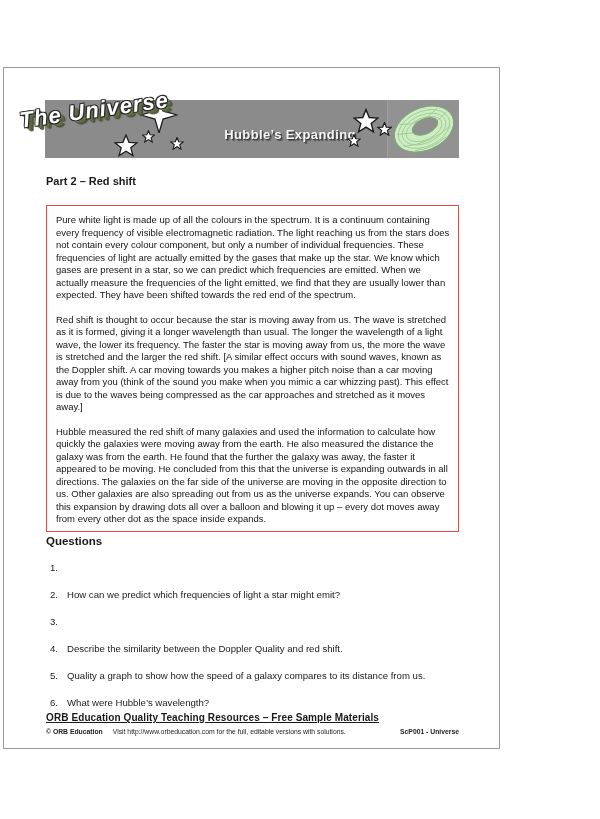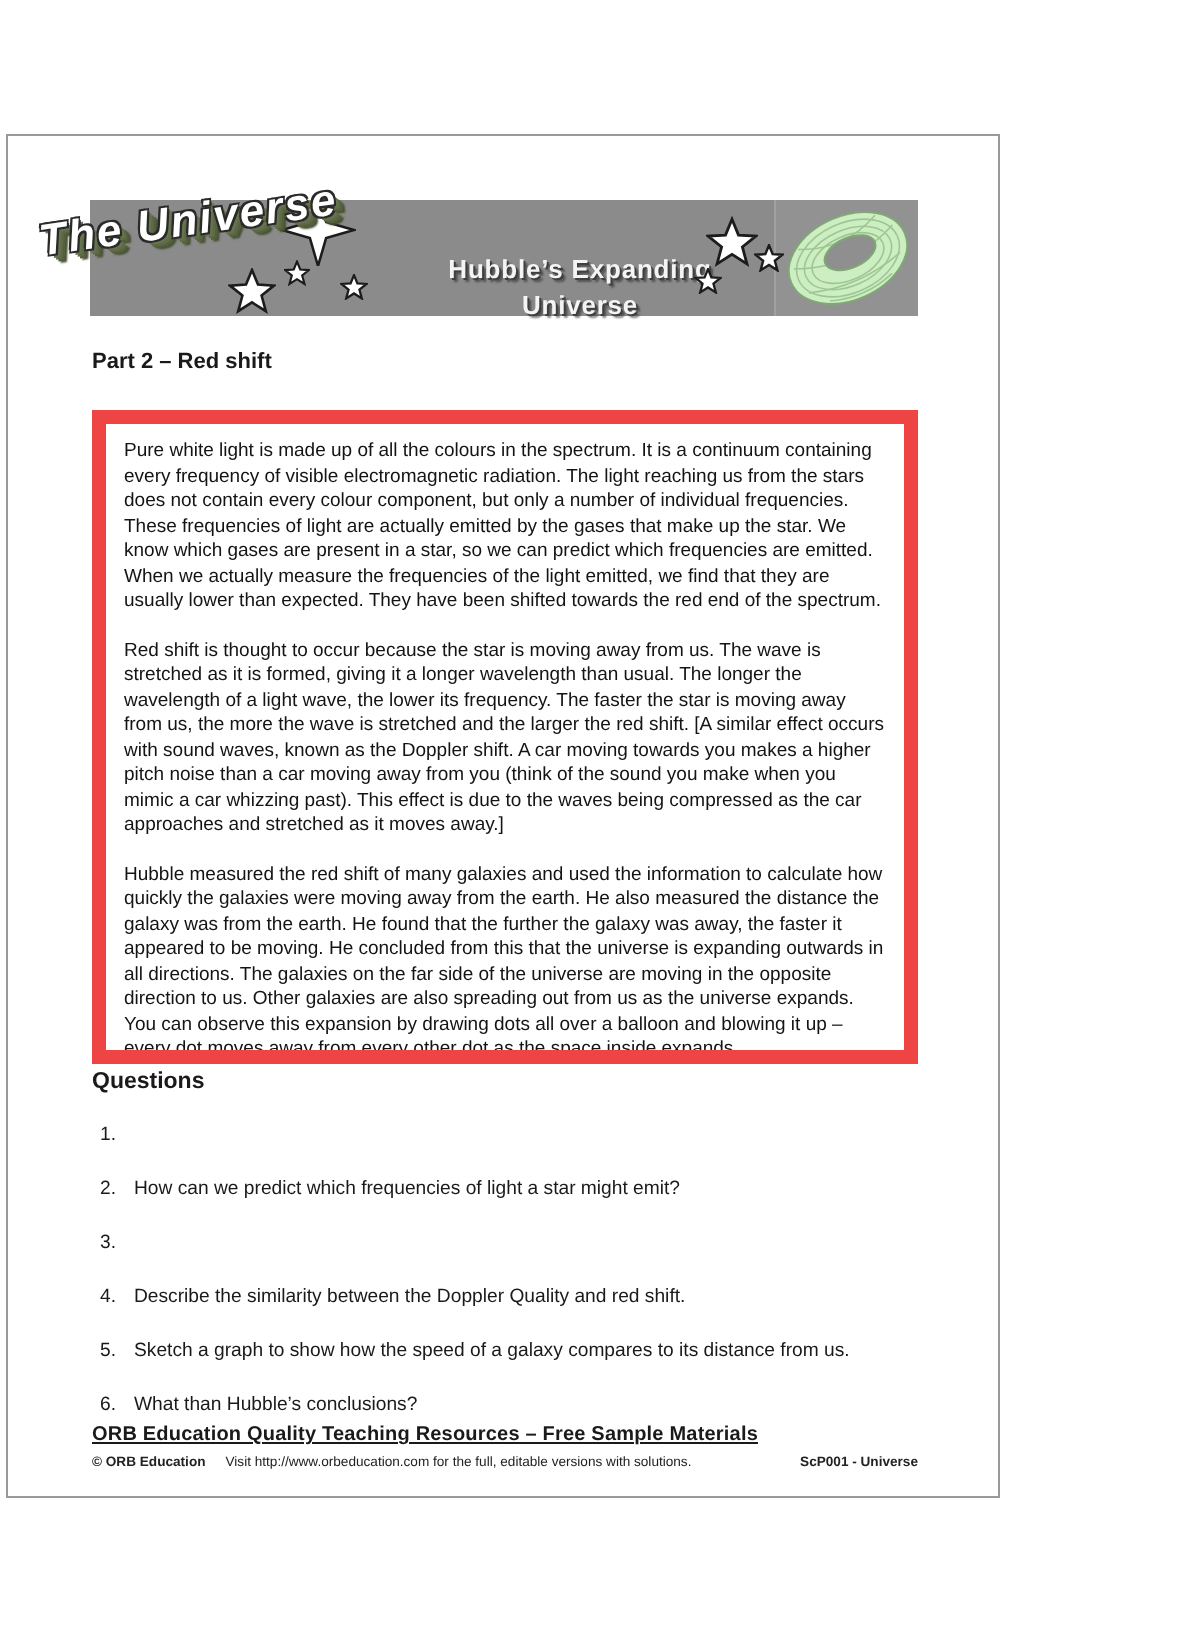--- a/index.html
+++ b/index.html
@@ -38,21 +38,21 @@
     margin-top:16px;
   }
   .star { position:absolute; z-index:2; }
   
   .part-heading {
     position:absolute; left:42px; top:107px;
     font-size:11px; font-weight:bold;
   }
   .info-box {
     position:absolute; left:42px; top:137px; width:413px; height:327px;
-    border:7px solid #ef4444; box-sizing:border-box;
+    border:1px solid #ef4444; box-sizing:border-box;
     padding:8px 8px 0 9px; overflow:hidden;
   }
   .info-box p {
     margin:0 0 12px 0; font-size:9.5px; line-height:12.5px; color:#141414;
     text-align:left;
   }
   .questions-heading {
     position:absolute; left:42px; top:467px;
     font-size:11.5px; font-weight:bold; 
   }
@@ -91,21 +91,20 @@
     </svg>
     <svg class="star" style="left:97px; top:30px;" width="13" height="13" viewBox="0 0 24 23">
       <polygon points="12,1 15,8.3 23,8.8 16.8,13.8 18.9,21.6 12,17.2 5.1,21.6 7.2,13.8 1,8.8 9,8.3" fill="#ffffff" stroke="#1c1c1c" stroke-width="2"></polygon>
     </svg>
     <svg class="star" style="left:125px; top:37px;" width="14" height="13" viewBox="0 0 24 23">
       <polygon points="12,1 15,8.3 23,8.8 16.8,13.8 18.9,21.6 12,17.2 5.1,21.6 7.2,13.8 1,8.8 9,8.3" fill="#ffffff" stroke="#1c1c1c" stroke-width="2"></polygon>
     </svg>
 
     <div class="banner-title">
       <div>Hubble’s Expanding</div>
-      <div>Universe</div>
     </div>
 
     <svg class="star" style="left:308px; top:8px;" width="26" height="26" viewBox="0 0 24 23">
       <polygon points="12,1 15,8.3 23,8.8 16.8,13.8 18.9,21.6 12,17.2 5.1,21.6 7.2,13.8 1,8.8 9,8.3" fill="#ffffff" stroke="#1c1c1c" stroke-width="1.3"></polygon>
     </svg>
     <svg class="star" style="left:332px; top:22px;" width="15" height="14" viewBox="0 0 24 23">
       <polygon points="12,1 15,8.3 23,8.8 16.8,13.8 18.9,21.6 12,17.2 5.1,21.6 7.2,13.8 1,8.8 9,8.3" fill="#ffffff" stroke="#1c1c1c" stroke-width="2"></polygon>
     </svg>
     <svg class="star" style="left:302px; top:34px;" width="14" height="13" viewBox="0 0 24 23">
       <polygon points="12,1 15,8.3 23,8.8 16.8,13.8 18.9,21.6 12,17.2 5.1,21.6 7.2,13.8 1,8.8 9,8.3" fill="#ffffff" stroke="#1c1c1c" stroke-width="2"></polygon>
@@ -143,25 +142,25 @@
     </div>
     <div class="question-item">
       <span class="q-num">3.</span>
     </div>
     <div class="question-item">
       <span class="q-num">4.</span>
       <span>Describe the similarity between the Doppler Quality and red shift.</span>
     </div>
     <div class="question-item">
       <span class="q-num">5.</span>
-      <span>Sketch a graph to show how the speed of a galaxy compares to its distance from us.</span>
+      <span>Quality a graph to show how the speed of a galaxy compares to its distance from us.</span>
     </div>
     <div class="question-item">
       <span class="q-num">6.</span>
-      <span>What than Hubble’s conclusions?</span>
+      <span>What were Hubble’s wavelength?</span>
     </div>
   </div>
 
   <div class="footer-headline">ORB Education Quality Teaching Resources – Free Sample Materials</div>
   <div class="footer-line">
     <span class="footer-copy">© ORB Education</span>
     <span class="footer-note">Visit http://www.orbeducation.com for the full, editable versions with solutions.</span>
     <span class="footer-code">ScP001 - Universe</span>
   </div>
 

